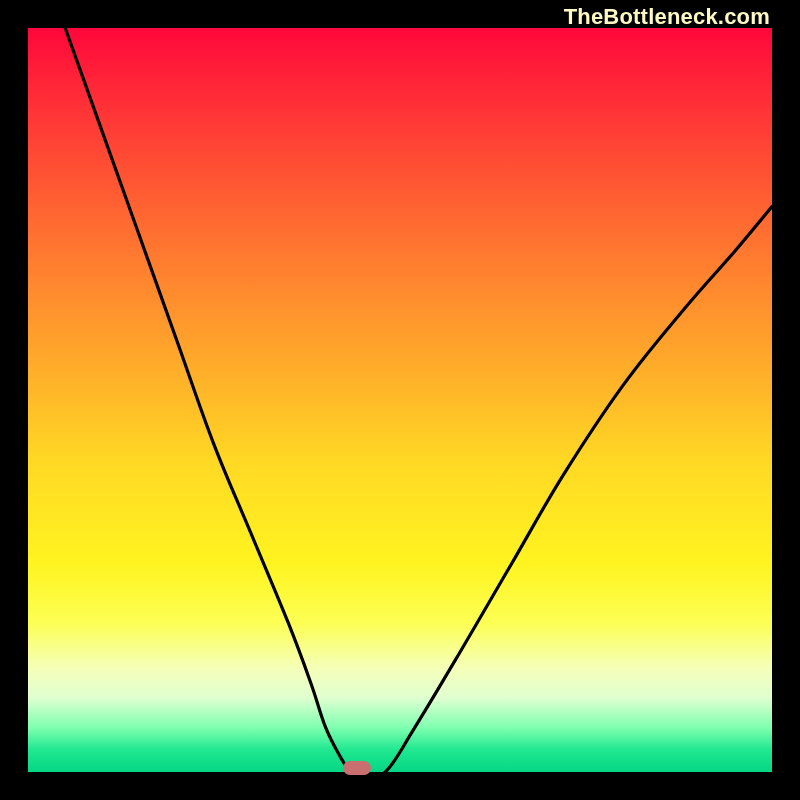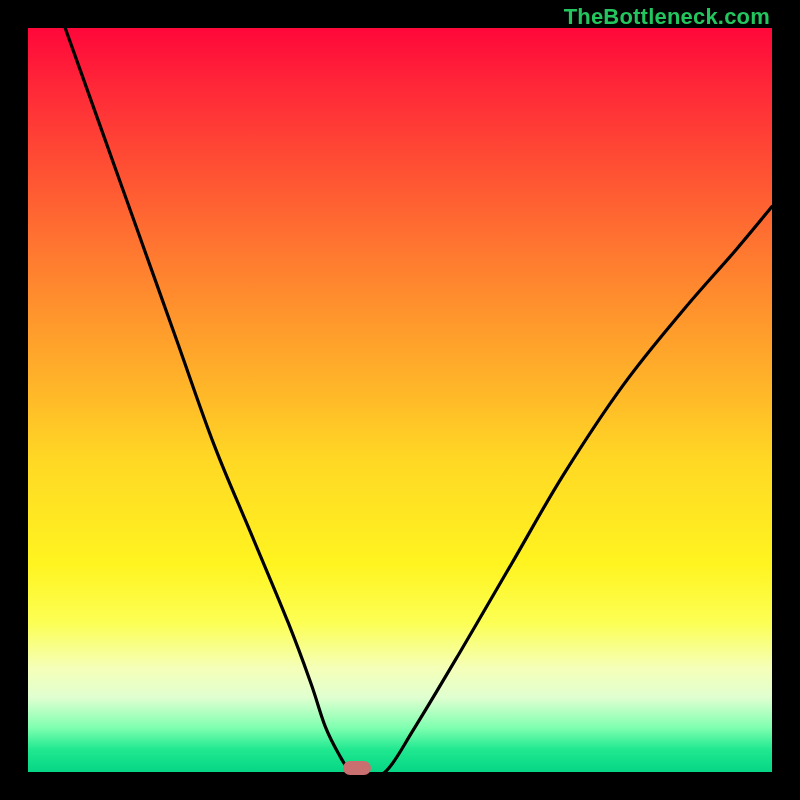--- a/index.html
+++ b/index.html
@@ -43,21 +43,21 @@
       #05d685 100%
     );
   }
   .watermark {
     position: absolute;
     top: 4px;
     right: 30px;
     font-family: Arial, Helvetica, sans-serif;
     font-size: 22px;
     font-weight: bold;
-    color: #22c55e;
+    color: #fef9c3;
     letter-spacing: 0.2px;
     z-index: 10;
   }
   .curve-svg {
     position: absolute;
     left: 0;
     top: 0;
     width: 744px;
     height: 744px;
     z-index: 3;

